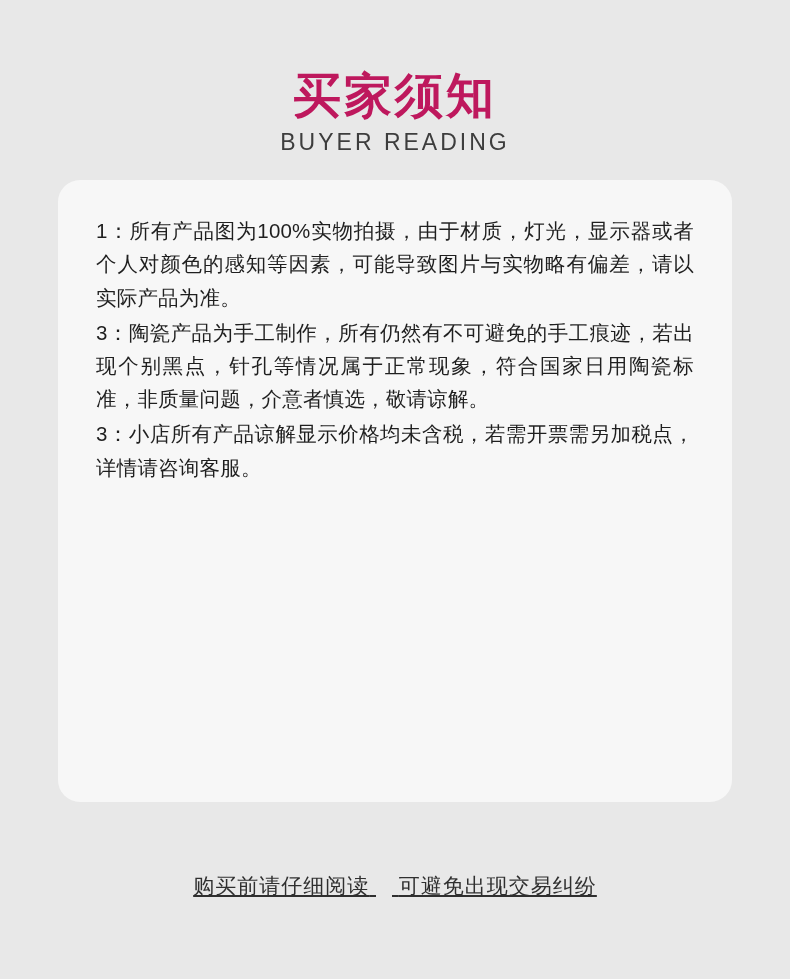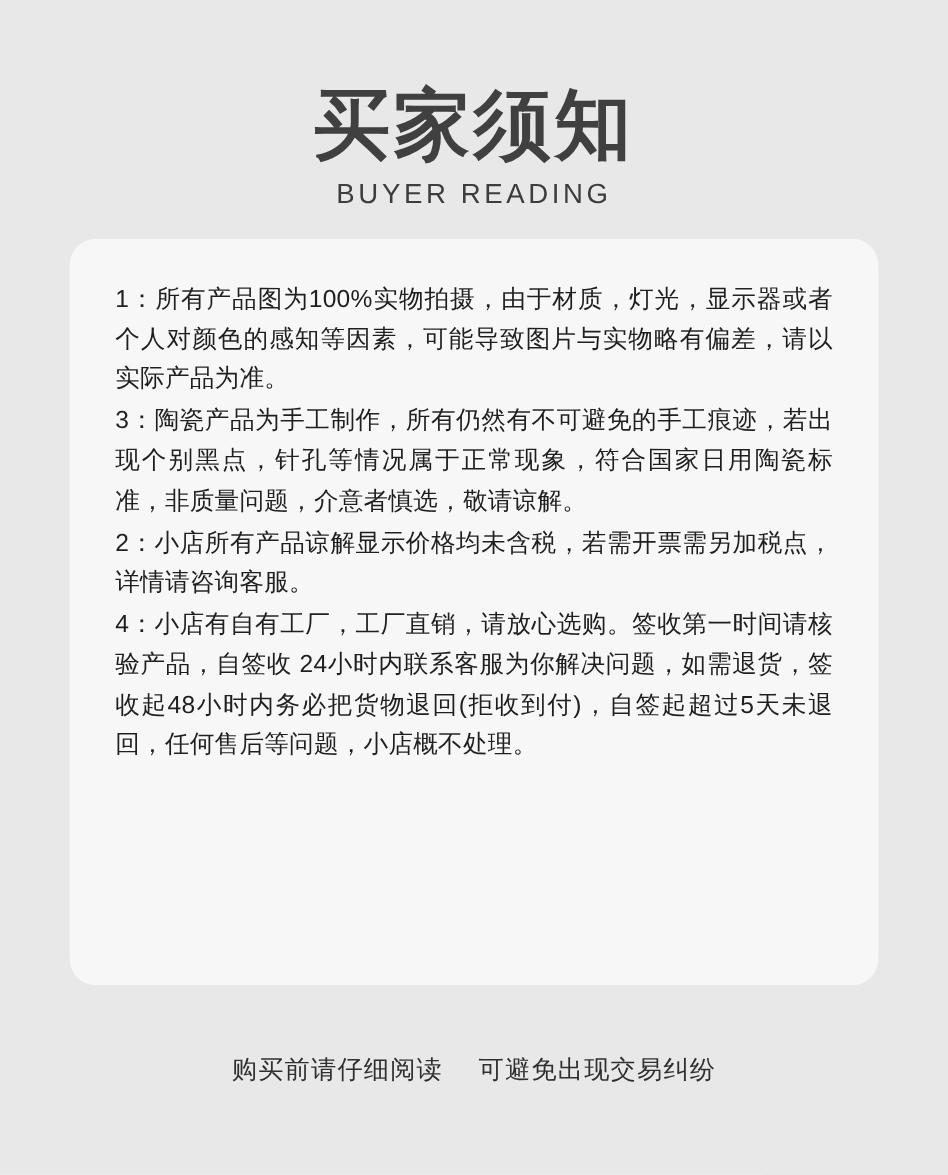--- a/index.html
+++ b/index.html
@@ -22,24 +22,24 @@
     display: flex;
     flex-direction: column;
     align-items: center;
   }
   .header {
     margin-top: 68px;
     text-align: center;
     width: 100%;
   }
   .title-cn {
-    font-size: 64px;
+    font-size: 48px;
     font-weight: bold;
     letter-spacing: 3px;
-    color: #404040;
+    color: #be185d;
     line-height: 1.15;
   }
   .title-en {
     margin-top: 6px;
     font-size: 23px;
     font-weight: normal;
     letter-spacing: 3px;
     color: #3d3d3d;
   }
   .card {
@@ -53,47 +53,47 @@
   }
   .para {
     font-size: 20.5px;
     line-height: 1.62;
     color: #1f1f1f;
     text-align: justify;
     letter-spacing: 0.2px;
     margin: 0 0 2px 0;
   }
   .footer {
-    margin-top: 56px;
+    margin-top: 70px;
     width: 100%;
     text-align: center;
     font-size: 21px;
     color: #2f2f2f;
     letter-spacing: 1px;
+    text-decoration: underline;
   }
   .footer .gap {
     display: inline-block;
     width: 16px;
   }
 </style>
 </head>
 <body>
 
 <div class="page">
 
   <div class="header">
     <div class="title-cn">买家须知</div>
     <div class="title-en">BUYER READING</div>
   </div>
 
   <div class="card">
     <p class="para">1：所有产品图为100%实物拍摄，由于材质，灯光，显示器或者个人对颜色的感知等因素，可能导致图片与实物略有偏差，请以实际产品为准。</p>
     <p class="para">3：陶瓷产品为手工制作，所有仍然有不可避免的手工痕迹，若出现个别黑点，针孔等情况属于正常现象，符合国家日用陶瓷标准，非质量问题，介意者慎选，敬请谅解。</p>
-    <p class="para">2：小店所有产品谅解显示价格均未含税，若需开票需另加税点，详情请咨询客服。</p>
-    <p class="para">4：小店有自有工厂，工厂直销，请放心选购。签收第一时间请核验产品，自签收 24小时内联系客服为你解决问题，如需退货，签收起48小时内务必把货物退回(拒收到付)，自签起超过5天未退回，任何售后等问题，小店概不处理。</p>
+    <p class="para">3：小店所有产品谅解显示价格均未含税，若需开票需另加税点，详情请咨询客服。</p>
   </div>
 
   <div class="footer">
     <span>购买前请仔细阅读</span>
     <span class="gap"></span>
     <span>可避免出现交易纠纷</span>
   </div>
 
 </div>
 

